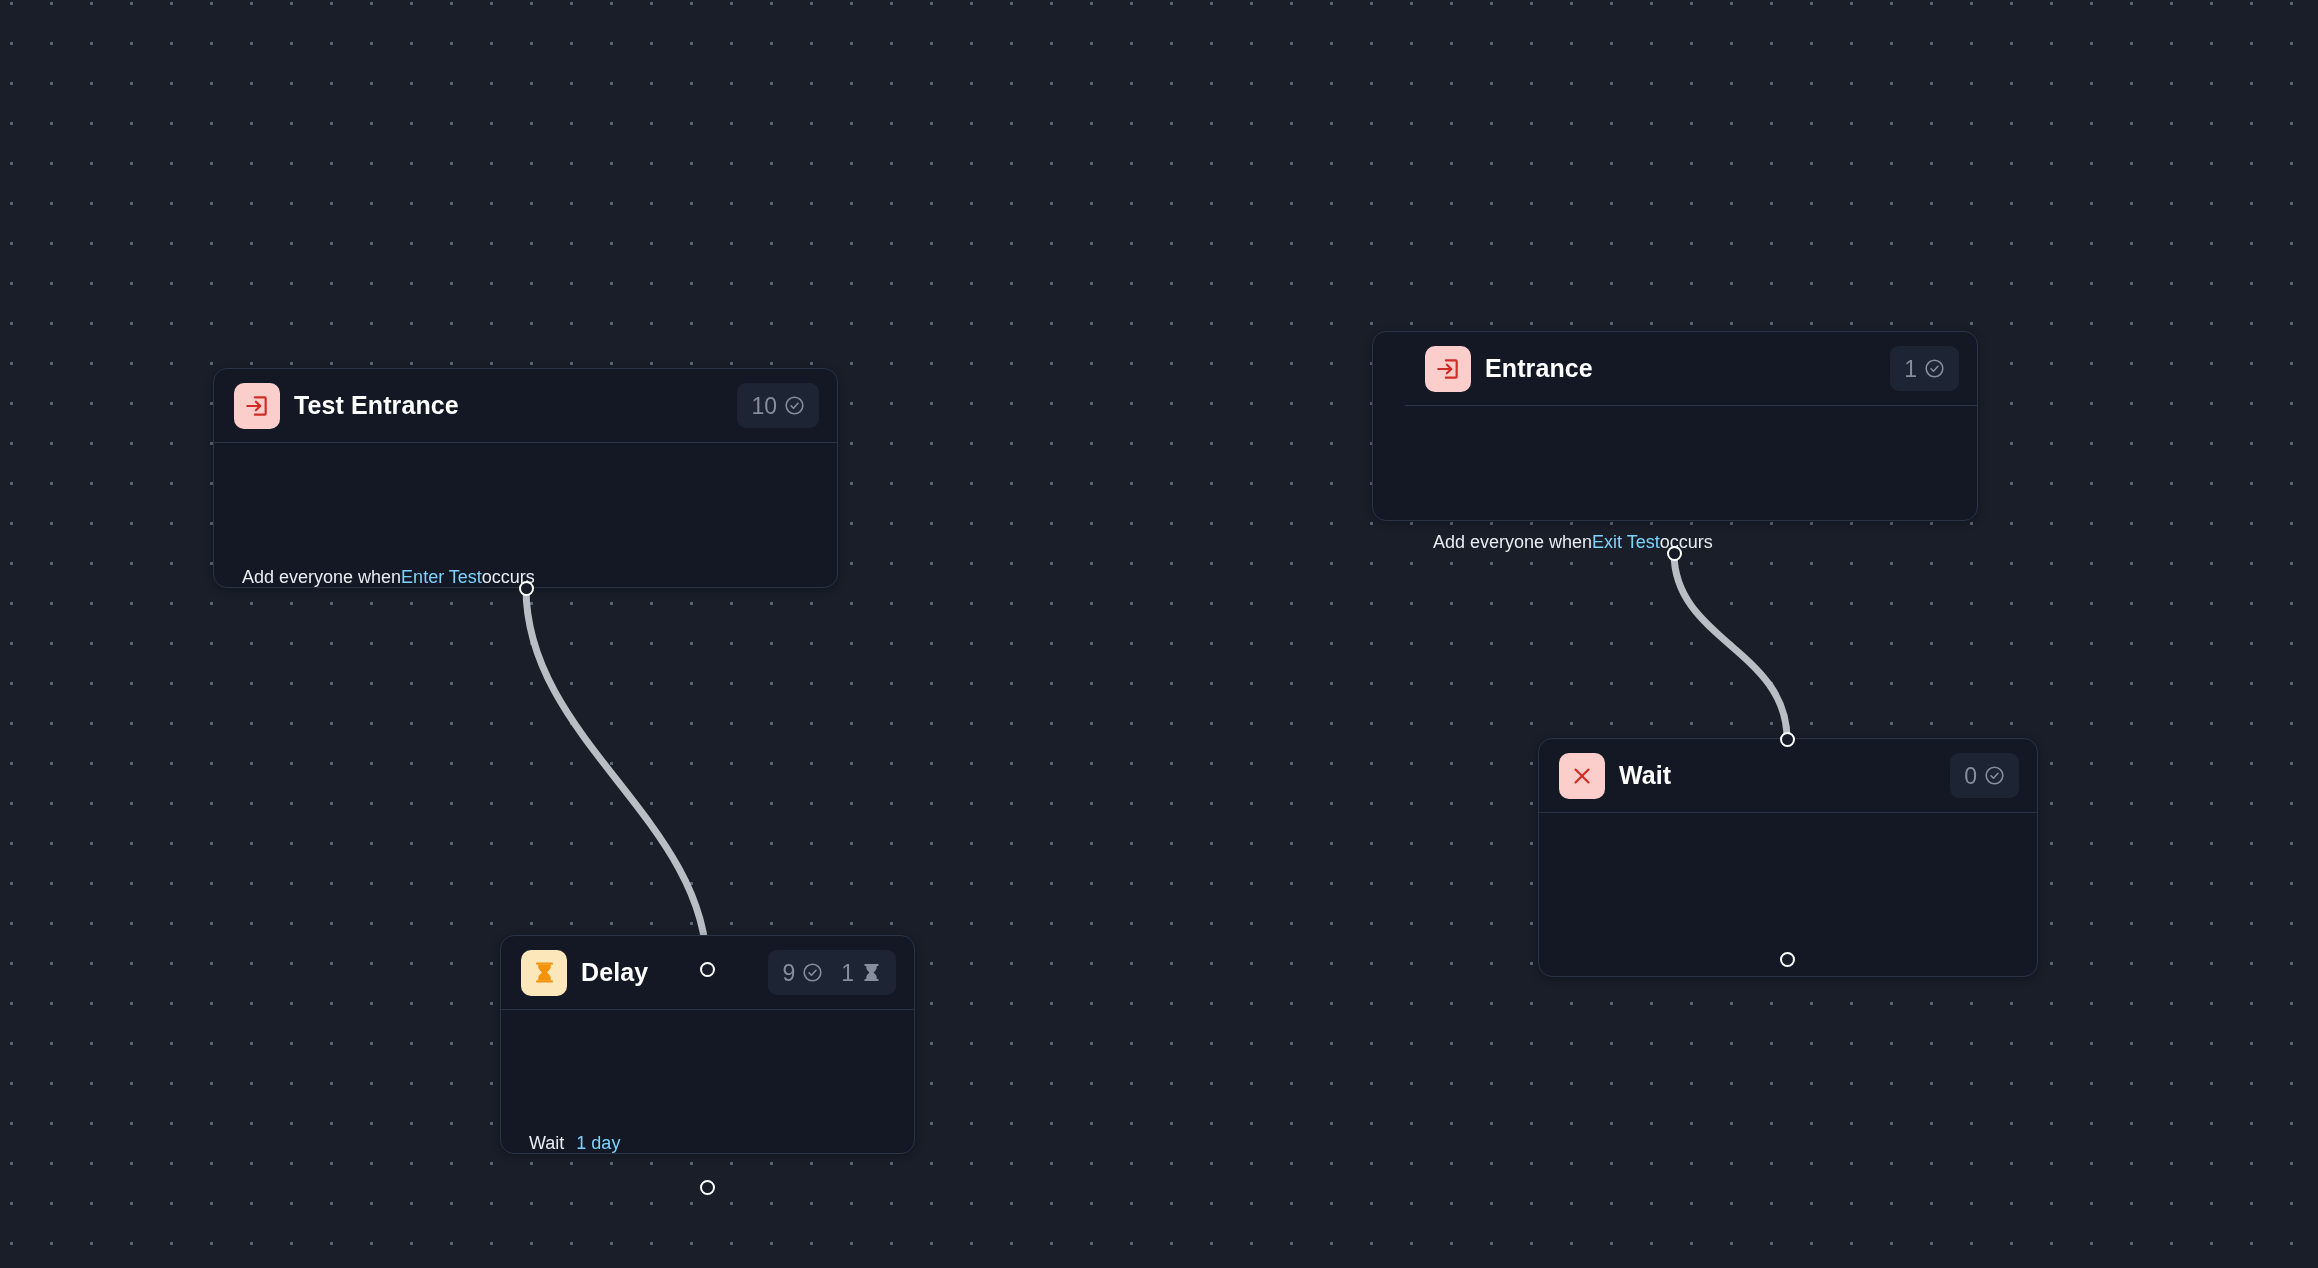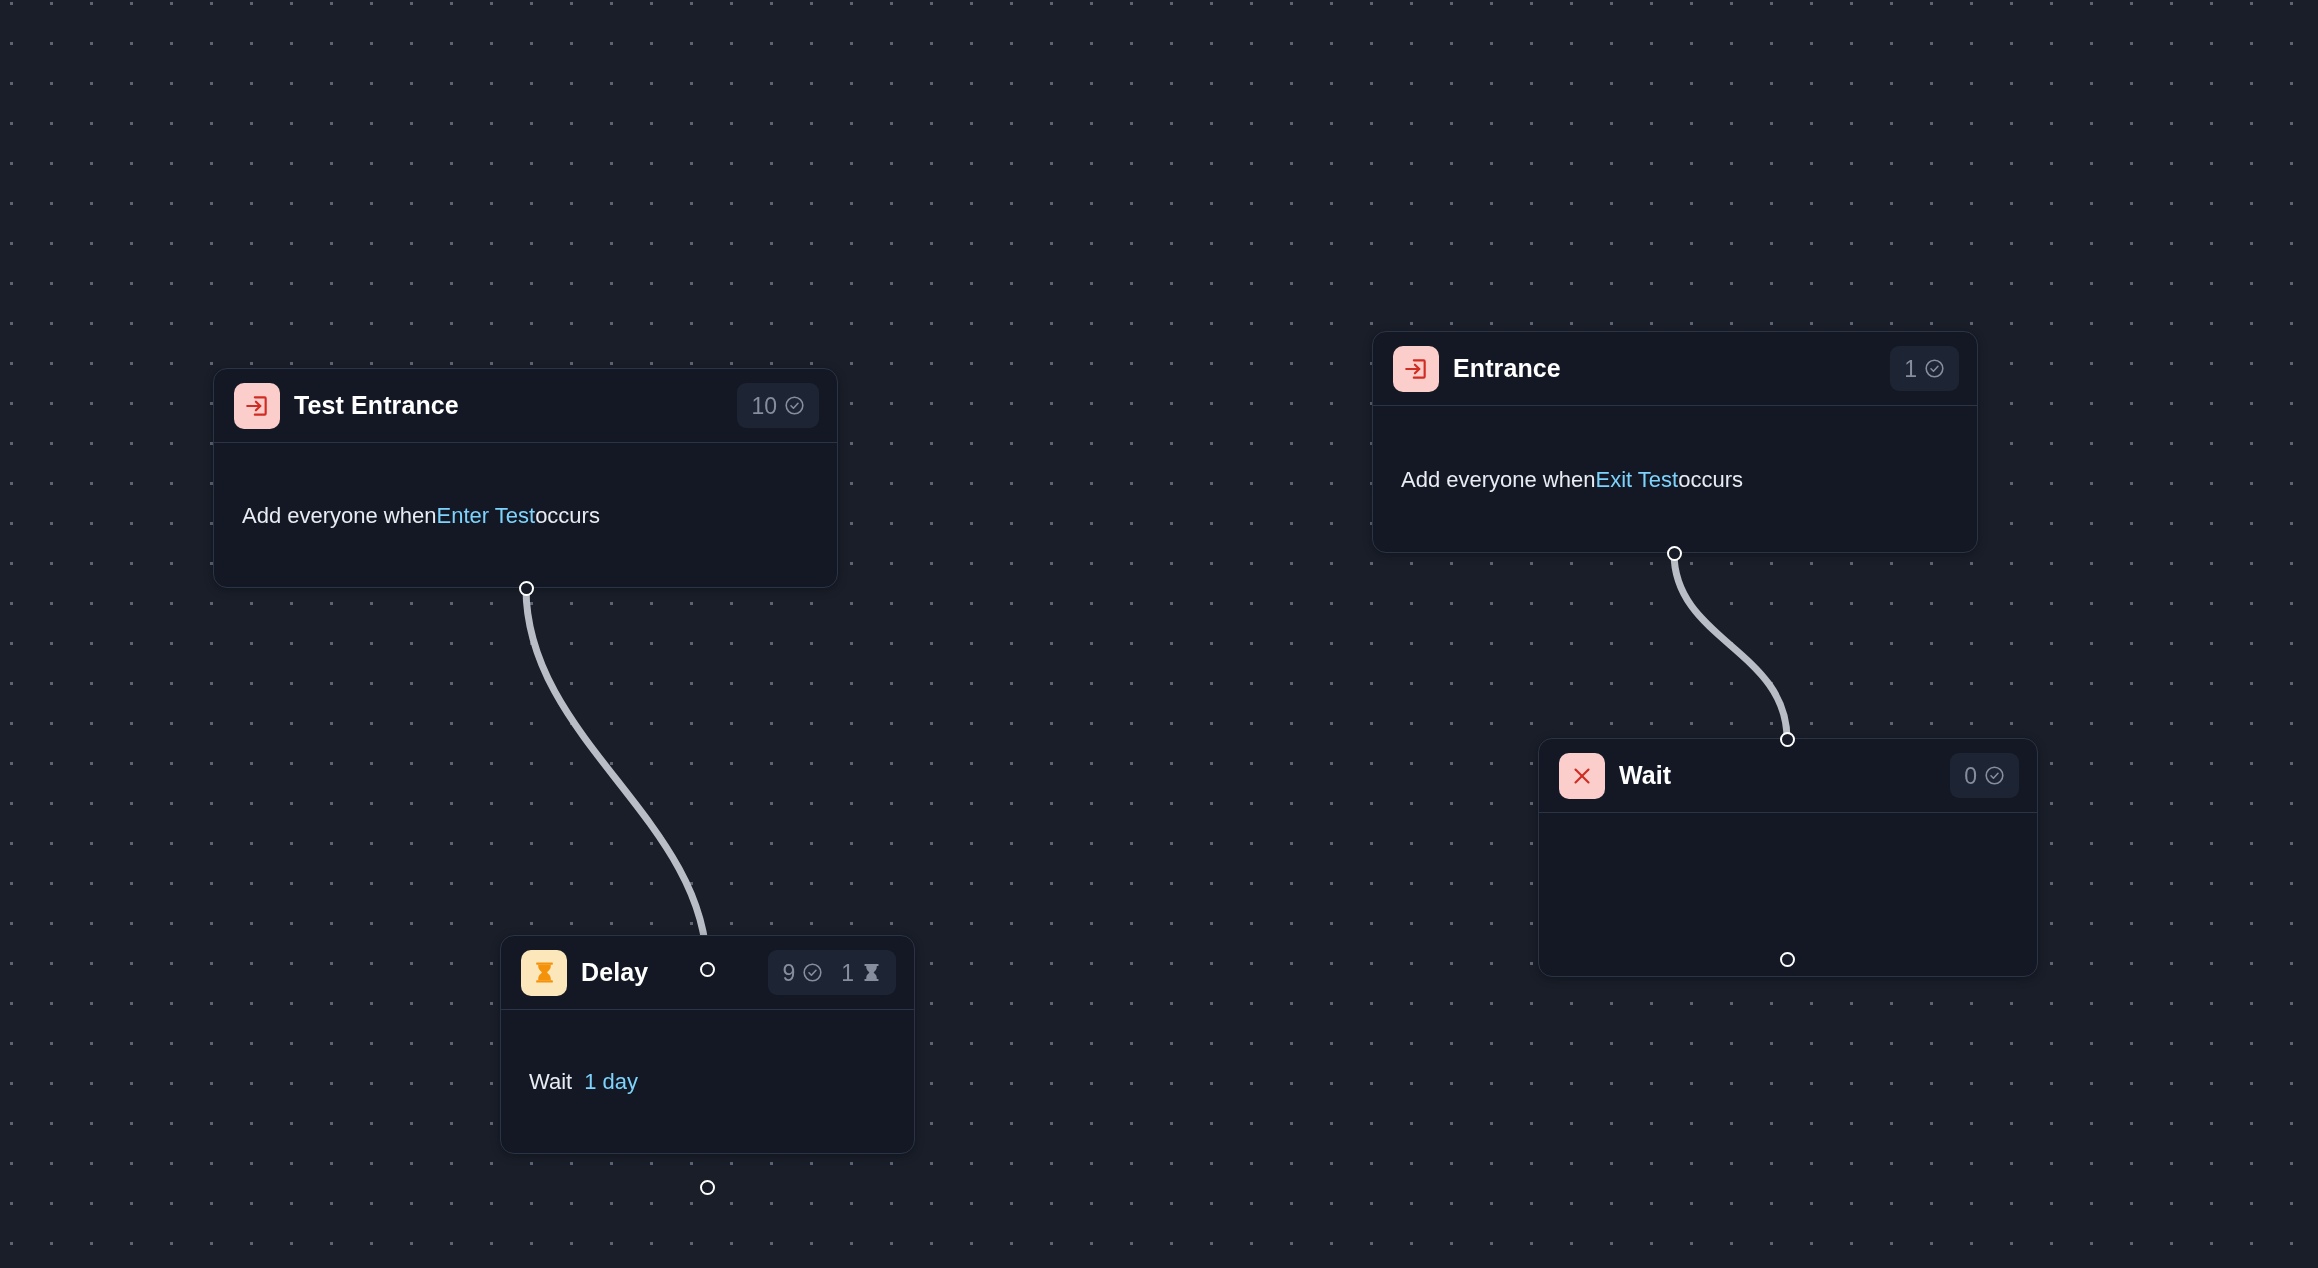--- a/index.html
+++ b/index.html
@@ -83,24 +83,24 @@
     align-items: center;
     gap: 7px;
     color: #868d9c;
     font-size: 23px;
     line-height: 1;
   }
   .badge .bnum { position: relative; top: 1px; }
   .badge svg { display: block; }
   .node-body {
     display: flex;
-    align-items: center;
+    align-items: flex-end;
     padding: 0 28px;
     box-sizing: border-box;
-    font-size: 22px;
+    font-size: 18px;
     color: #e9ecf2;
     white-space: nowrap;
   }
   .node-body b { font-weight: normal; color: #7dd3fc; }
 
   
   .handle {
     position: absolute;
     width: 15px;
     height: 15px;
@@ -145,21 +145,21 @@
       </div>
     </div>
     <div class="node-body" style="height:145px;">
       <span>Add everyone when </span>
         <b>Enter Test</b>
         <span> occurs</span>
     </div>
   </div>
   <div class="handle" style="left:519px; top:581px;"></div>
 
-  <div class="node" style="left:1372px; top:331px; width:606px; height:222px;">
+  <div class="node" style="left:1372px; top:331px; width:606px; height:190px;padding-left:32px;">
     <div class="node-header">
       <div class="node-icon pink">
         <svg width="26" height="26" viewBox="0 0 24 24" fill="none" stroke="#cf2c23" stroke-width="2" stroke-linecap="round" stroke-linejoin="round">
           <path d="M10 4 h9 a1 1 0 0 1 1 1 v14 a1 1 0 0 1 -1 1 h-9"></path>
           <path d="M3 12 h12"></path>
           <path d="M11 8 l4 4 l-4 4"></path>
         </svg>
       </div>
       <div class="node-title">Entrance</div>
       <div class="spacer"></div>

